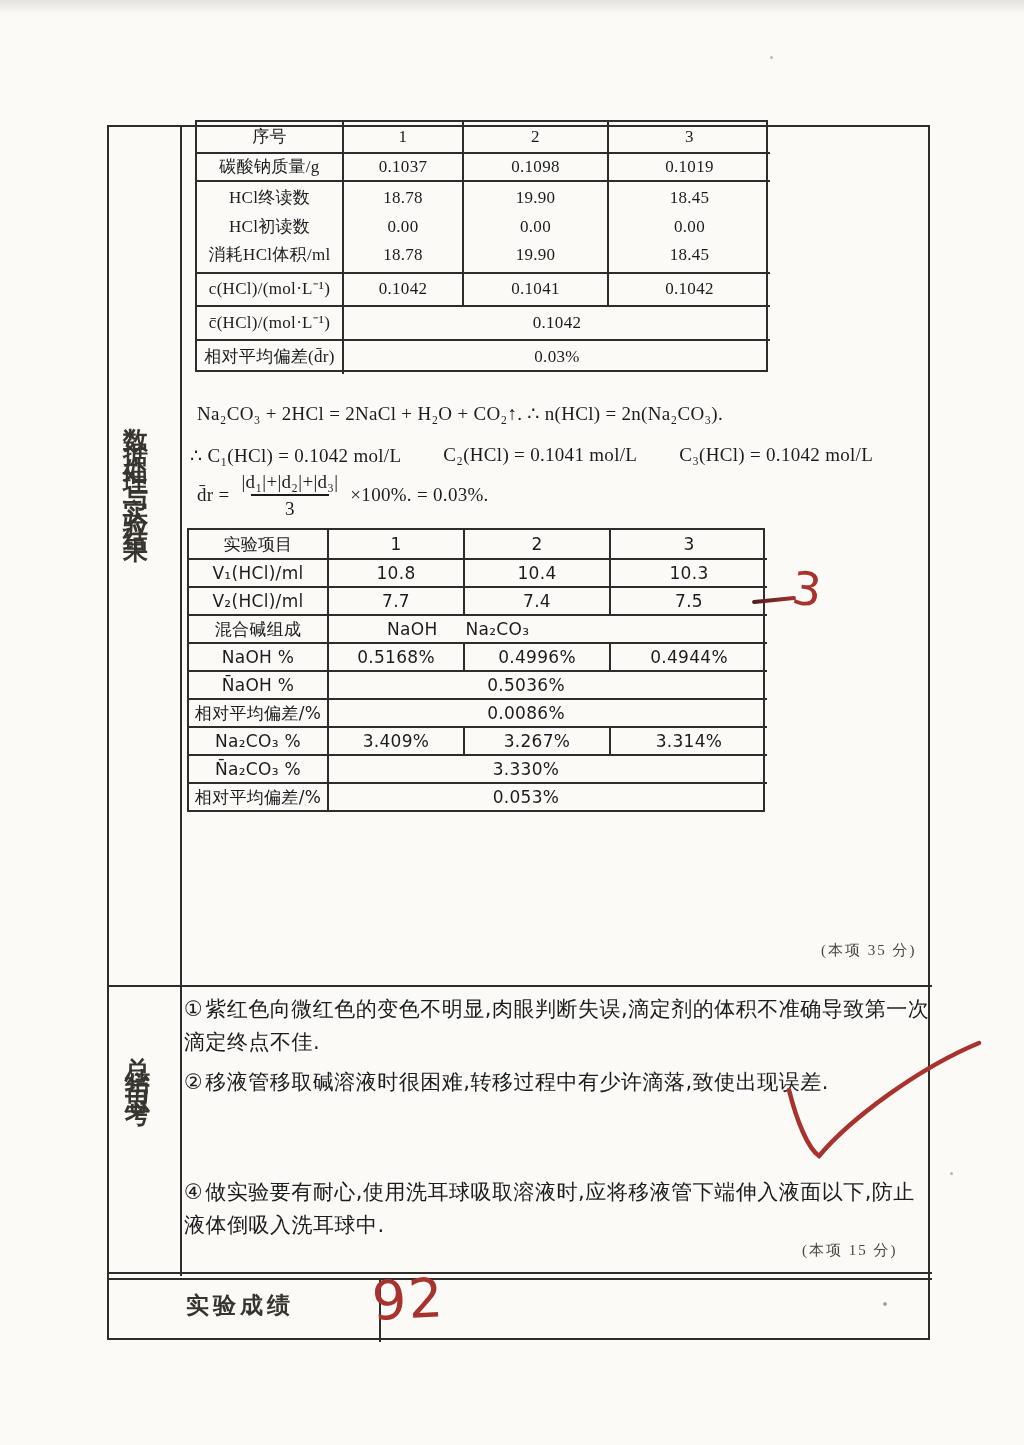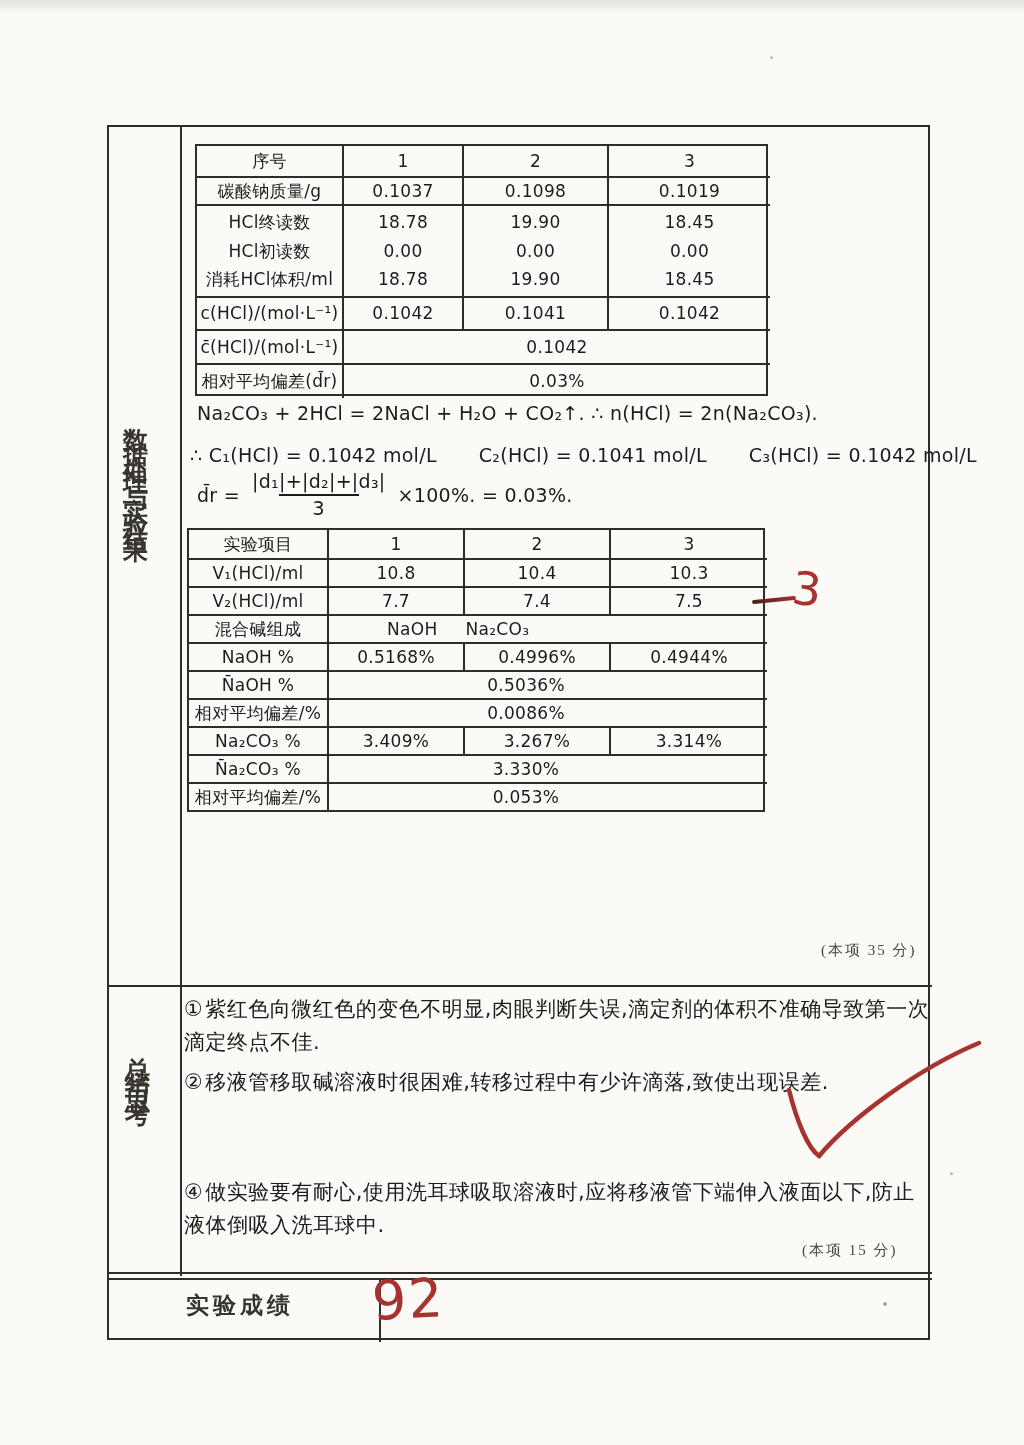--- a/index.html
+++ b/index.html
@@ -39,41 +39,41 @@
     font-family:"Liberation Serif","DejaVu Serif",serif;font-weight:bold;
     color:var(--print);font-size:25px;
   }
   .vlabel.s1{left:119px;top:408px;letter-spacing:14px;}
   .vlabel.s2{left:121px;top:1036px;letter-spacing:11px;}
 
   
   .hw{font-family:"DejaVu Sans","Liberation Sans",sans-serif;color:var(--ink);}
 
   
-  .t1{position:absolute;left:195px;top:144px;width:573px;height:252px;
+  .t1{position:absolute;left:195px;top:120px;width:573px;height:252px;
     display:grid;grid-template-columns:145px 120px 145px 163px;
     grid-template-rows:30px 28px 92px 33px 34px 35px;
-    border:2px solid var(--line);}
+    border:2px solid var(--line);font-family:Liberation Serif, serif;}
   
   .t2{position:absolute;left:187px;top:528px;width:578px;height:284px;
     display:grid;grid-template-columns:138px 136px 146px 158px;
     grid-template-rows:repeat(10,1fr);
     border:2px solid var(--line);}
   .cell{display:flex;align-items:center;justify-content:center;
     font-size:17px;letter-spacing:.3px;line-height:1.1;text-align:center;}
   .bl{border-left:2px solid var(--line);}
   .bt{border-top:2px solid var(--line);}
   .span3{grid-column:2 / span 3;}
   .stack{flex-direction:column;justify-content:space-around;padding:2px 0;}
   .stack>div{flex:1;display:flex;align-items:center;justify-content:center;}
   .comp-cell{justify-content:flex-start;gap:28px;padding-left:58px;}
   .shiftL{transform:translateX(-22px);}
 
   
-  .eq{position:absolute;left:197px;color:var(--ink);font-size:19px;letter-spacing:.3px;}
+  .eq{position:absolute;left:197px;color:var(--ink);font-size:19px;letter-spacing:.3px;font-family:Liberation Serif, serif;}
   .eq-row2{display:flex;gap:42px;}
   .frac-line{display:flex;align-items:center;gap:12px;}
   .frac{display:inline-flex;flex-direction:column;align-items:center;line-height:1.25;text-align:center;}
   .frac .den{border-top:2px solid var(--ink);padding:1px 34px 0 34px;}
 
   
   .note{position:absolute;left:184px;width:752px;font-size:21px;
     line-height:33px;color:var(--ink);letter-spacing:.5px;}
   .note .circ{margin-right:2px;}
 

